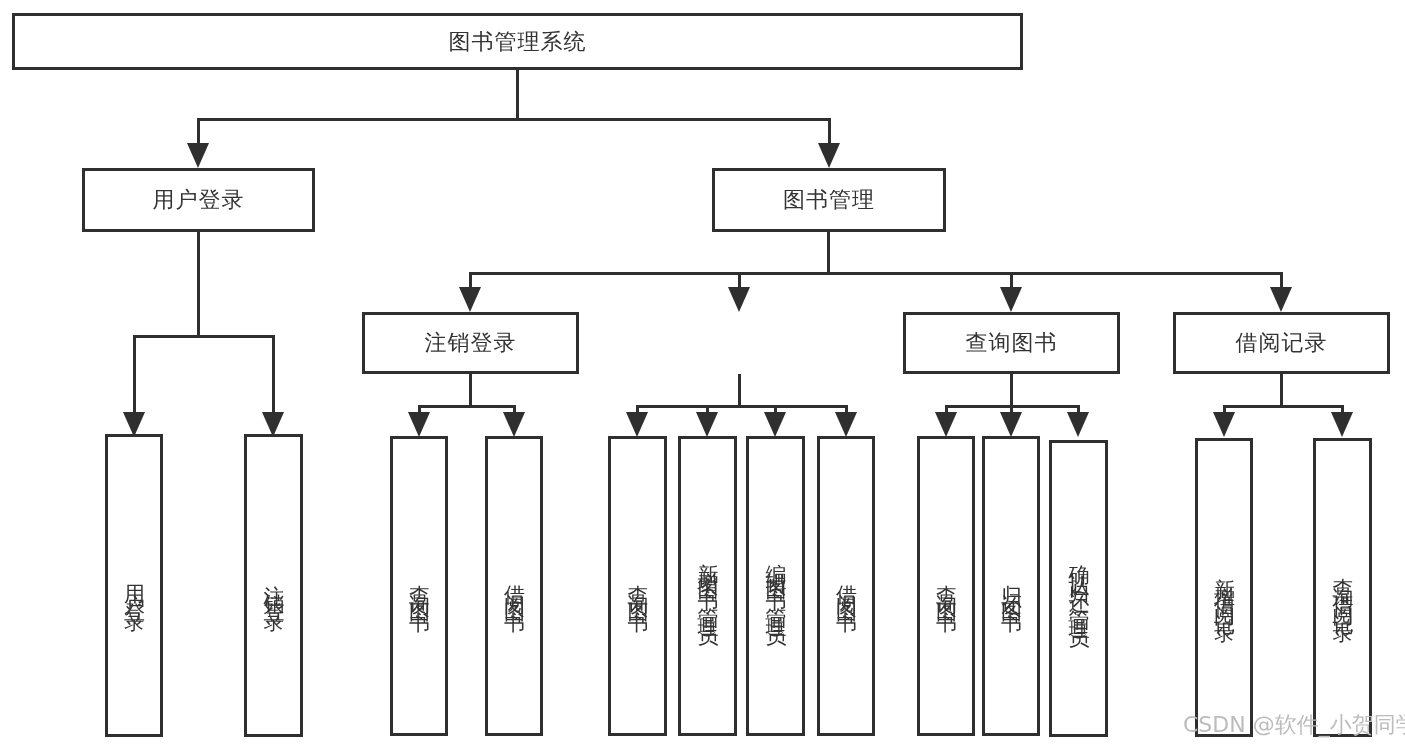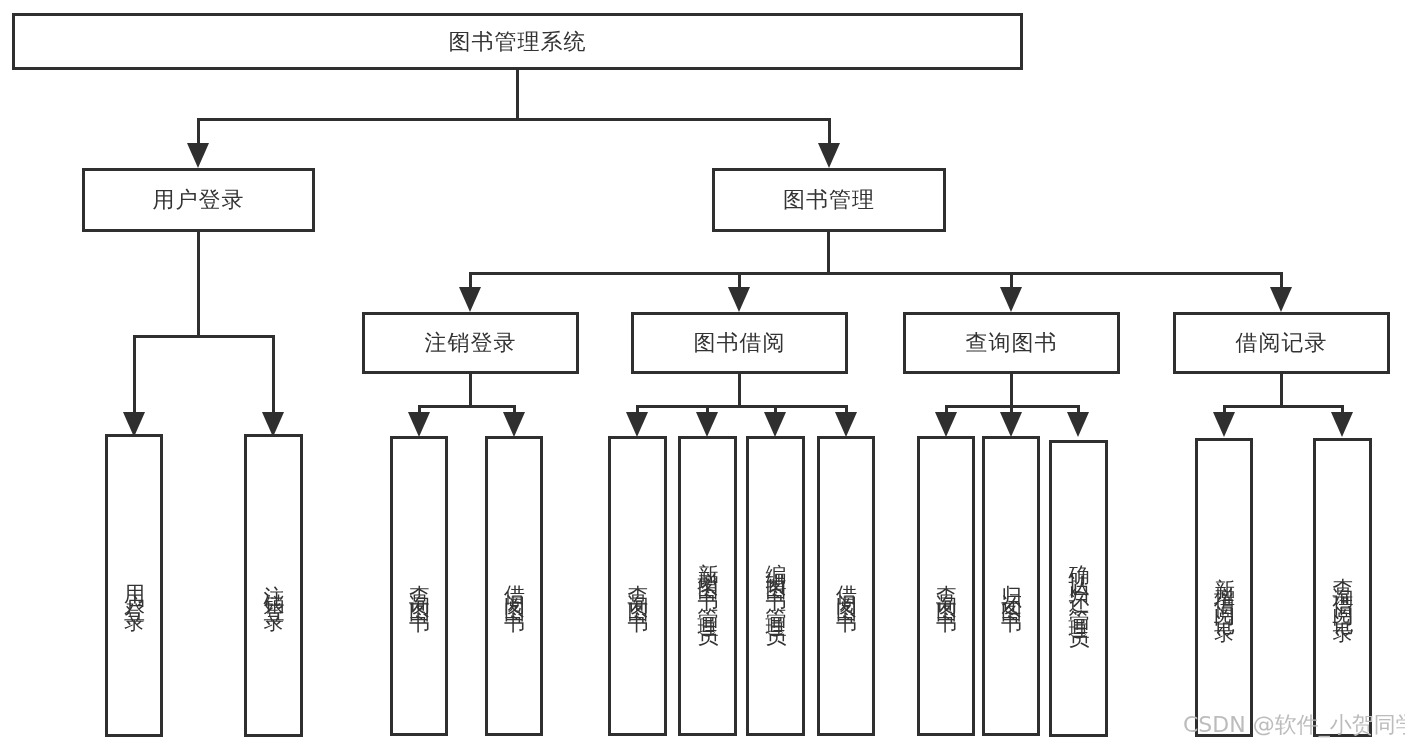--- a/index.html
+++ b/index.html
@@ -68,23 +68,20 @@
   <div class="ah" style="left:459px;top:287px;"></div>
   <div class="vline" style="left:738px;top:272px;height:20px;"></div>
   <div class="ah" style="left:728px;top:287px;"></div>
   <div class="vline" style="left:1010px;top:272px;height:20px;"></div>
   <div class="ah" style="left:1000px;top:287px;"></div>
   <div class="vline" style="left:1280px;top:272px;height:20px;"></div>
   <div class="ah" style="left:1270px;top:287px;"></div>
 
   <div class="box" style="left:362px;top:312px;width:217px;height:62px;">
     <span>注销登录</span>
-  </div>
-  <div class="box" style="left:631px;top:312px;width:217px;height:62px;">
-    <span>图书借阅</span>
   </div>
   <div class="box" style="left:903px;top:312px;width:217px;height:62px;">
     <span>查询图书</span>
   </div>
   <div class="box" style="left:1173px;top:312px;width:217px;height:62px;">
     <span>借阅记录</span>
   </div>
 
   <div class="vline" style="left:469px;top:374px;height:33px;"></div>
   <div class="hline" style="left:418px;top:405px;width:98px;"></div>

